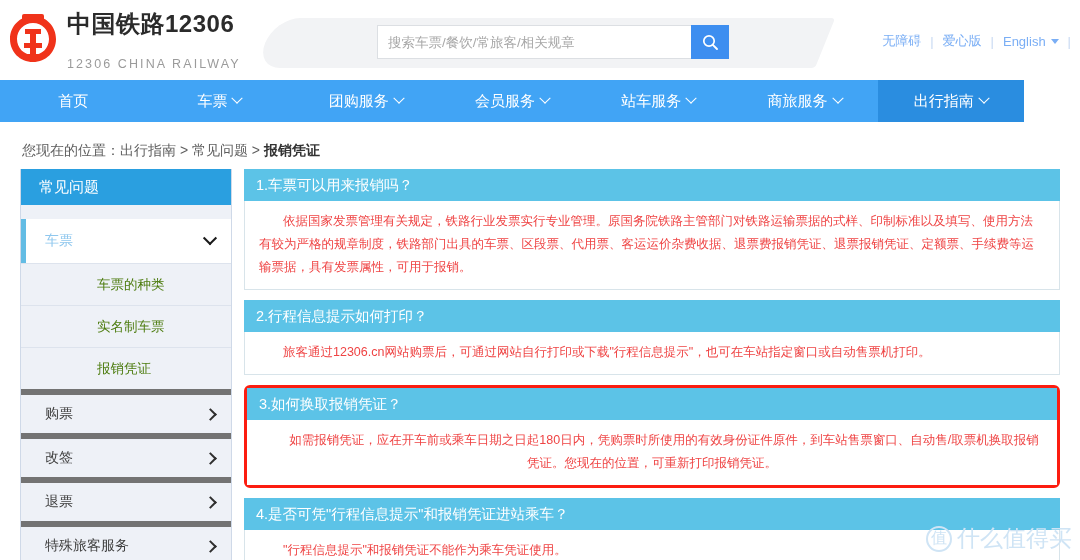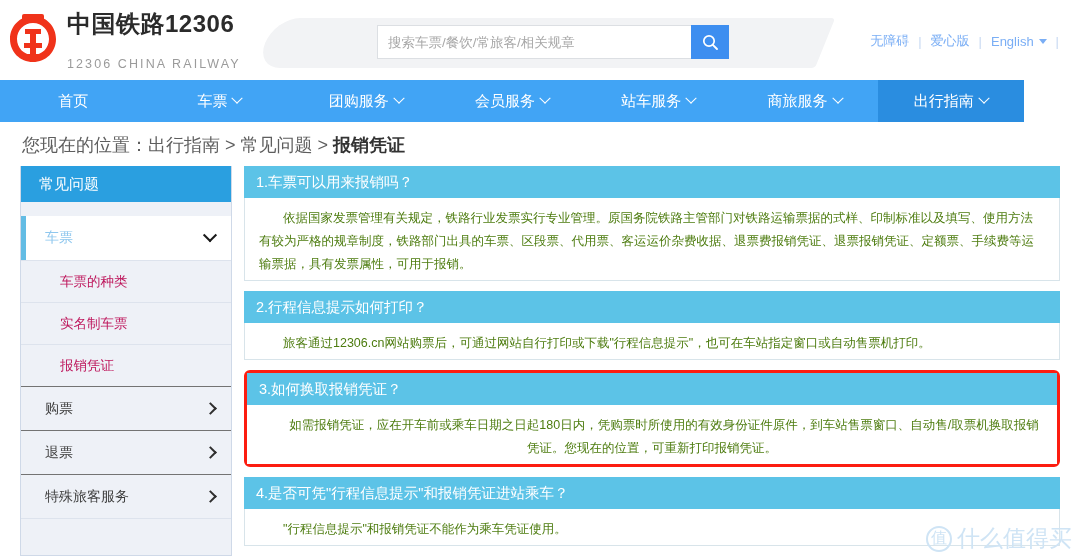--- a/index.html
+++ b/index.html
@@ -45,21 +45,21 @@
     background: #fff; font-size: 13.5px; color: #333;
     padding: 0 10px; outline: none;
     font-family: "Liberation Sans", "DejaVu Sans", sans-serif;
   }
   .search-input::placeholder { color: #a8a8a8; }
   .search-btn {
     width: 38px; height: 34px; background: #3d8ef0; border: none;
     cursor: pointer; display: flex; align-items: center; justify-content: center;
   }
   .top-links {
-    position: absolute; right: 12px; top: 32px;
+    position: absolute; right: 0; top: 32px;
     display: flex; align-items: center; font-size: 13px; color: #7aaef5;
   }
   .top-links a { color: #7aaef5; text-decoration: none; cursor: pointer; }
   .top-links .sep { margin: 0 9px; color: #c7d9f2; }
   .caret-sm {
     display: inline-block; margin-left: 5px;
     border-left: 4px solid transparent; border-right: 4px solid transparent;
     border-top: 5px solid #7aaef5; vertical-align: middle;
   }
 
@@ -74,21 +74,21 @@
   }
   .nav-item.active { background: #2a8de0; }
   .chev-down {
     display: inline-block; width: 8px; height: 8px;
     border-right: 1.6px solid #ffffff; border-bottom: 1.6px solid #ffffff;
     transform: rotate(45deg) translate(-2px, -2px);
   }
 
   
   .breadcrumb {
-    padding: 11px 0 9px 22px; font-size: 18px; color: #5e5e5e;
+    padding: 20px 0 9px 22px; font-size: 14px; color: #5e5e5e;
   }
   .breadcrumb .cur { color: #333; font-weight: bold; }
 
   
   .content { display: flex; padding: 0 20px; gap: 12px; }
 
   
   .sidebar {
     width: 212px; flex: none; background: #eef1f7;
     border: 1px solid #cfd9e8; border-top: none;
@@ -102,25 +102,25 @@
     position: relative; height: 44px; background: #ffffff;
     display: flex; align-items: center; justify-content: space-between;
     padding: 0 16px 0 24px; cursor: pointer;
     font-size: 14px; color: #3f3f3f;
   }
   .sb-group.open { color: #8fc7ee; }
   .sb-group.open::before {
     content: ""; position: absolute; left: 0; top: 0;
     width: 5px; height: 100%; background: #63bce4;
   }
-  .sb-group.plain { background: #eef1f7; border-top: 1px solid #737373; }
+  .sb-group.plain { background: #eef1f7; border-top: 6px solid #737373; }
   .sb-sub {
     height: 42px; background: #eef1f7; border-top: 1px solid #dde3ed;
-    display: flex; align-items: center; padding-left: 39px;
-    font-size: 13.5px; color: #be185d; cursor: pointer;
+    display: flex; align-items: center; padding-left: 76px;
+    font-size: 13.5px; color: #4d7c0f; cursor: pointer;
   }
   .sb-sub:first-of-type { border-top: none; }
   .chev-r {
     width: 9px; height: 9px; border-right: 2.4px solid #2e2e2e;
     border-top: 2.4px solid #2e2e2e; transform: rotate(45deg);
   }
   .chev-d-blue {
     width: 10px; height: 10px; border-right: 2.6px solid #1a1a1a;
     border-bottom: 2.6px solid #1a1a1a; transform: rotate(45deg) translate(-2px,-2px);
   }
@@ -131,22 +131,22 @@
   .faq-card { margin-bottom: 10px; position: relative; border-radius: 6px; }
   .faq-card.highlight {
     border: 3px solid #fc1d10; padding: 0; margin: 0 0 10px 0; text-align: center;
   }
   .faq-q {
     background: #5cc3e7; color: #ffffff; font-size: 14.5px;
     height: 32px; display: flex; align-items: center; padding-left: 12px;
   }
   .faq-a {
     border: 1px solid #d8e4ea; border-top: none; background: #fff;
-    font-size: 12.5px; color: #4d7c0f; line-height: 23px;
-    padding: 9px 14px 4px 14px; text-indent: 24px;
+    font-size: 12.5px; color: #ef4444; line-height: 23px;
+    padding: 9px 14px 10px 14px; text-indent: 24px;
   }
   .faq-card.highlight .faq-a { border: none; }
 
   
   .watermark {
     position: absolute; right: 8px; bottom: 6px;
     display: flex; align-items: center; gap: 5px;
     color: #cfe4f5; font-size: 23px; pointer-events: none;
     font-family: "Liberation Sans", "DejaVu Sans", sans-serif;
   }
@@ -253,20 +253,24 @@
             <span>实名制车票</span>
           </div>
           <div class="sb-sub">
             <span>报销凭证</span>
           </div>
           <div class="sb-group plain">
             <span>购票</span>
             <span class="chev-r"></span>
           </div>
           <div class="sb-group plain">
+            <span>改签</span>
+            <span class="chev-r"></span>
+          </div>
+          <div class="sb-group plain">
             <span>退票</span>
             <span class="chev-r"></span>
           </div>
           <div class="sb-group plain">
             <span>特殊旅客服务</span>
             <span class="chev-r"></span>
           </div>
         </div>
       <div class="sb-tail"></div>
     </div>

